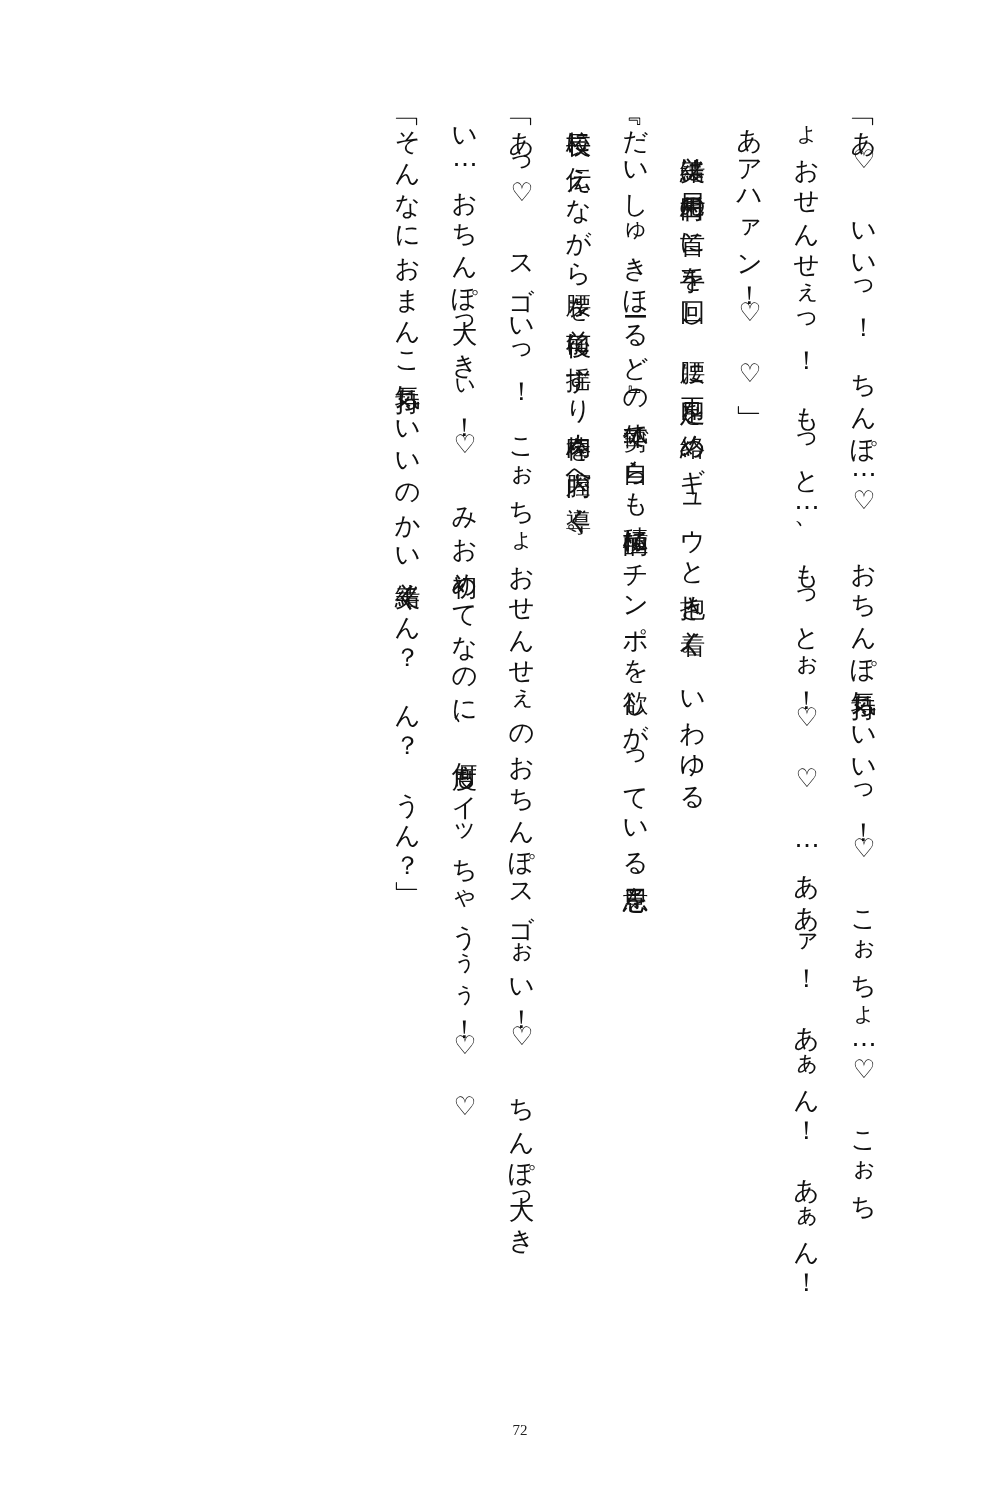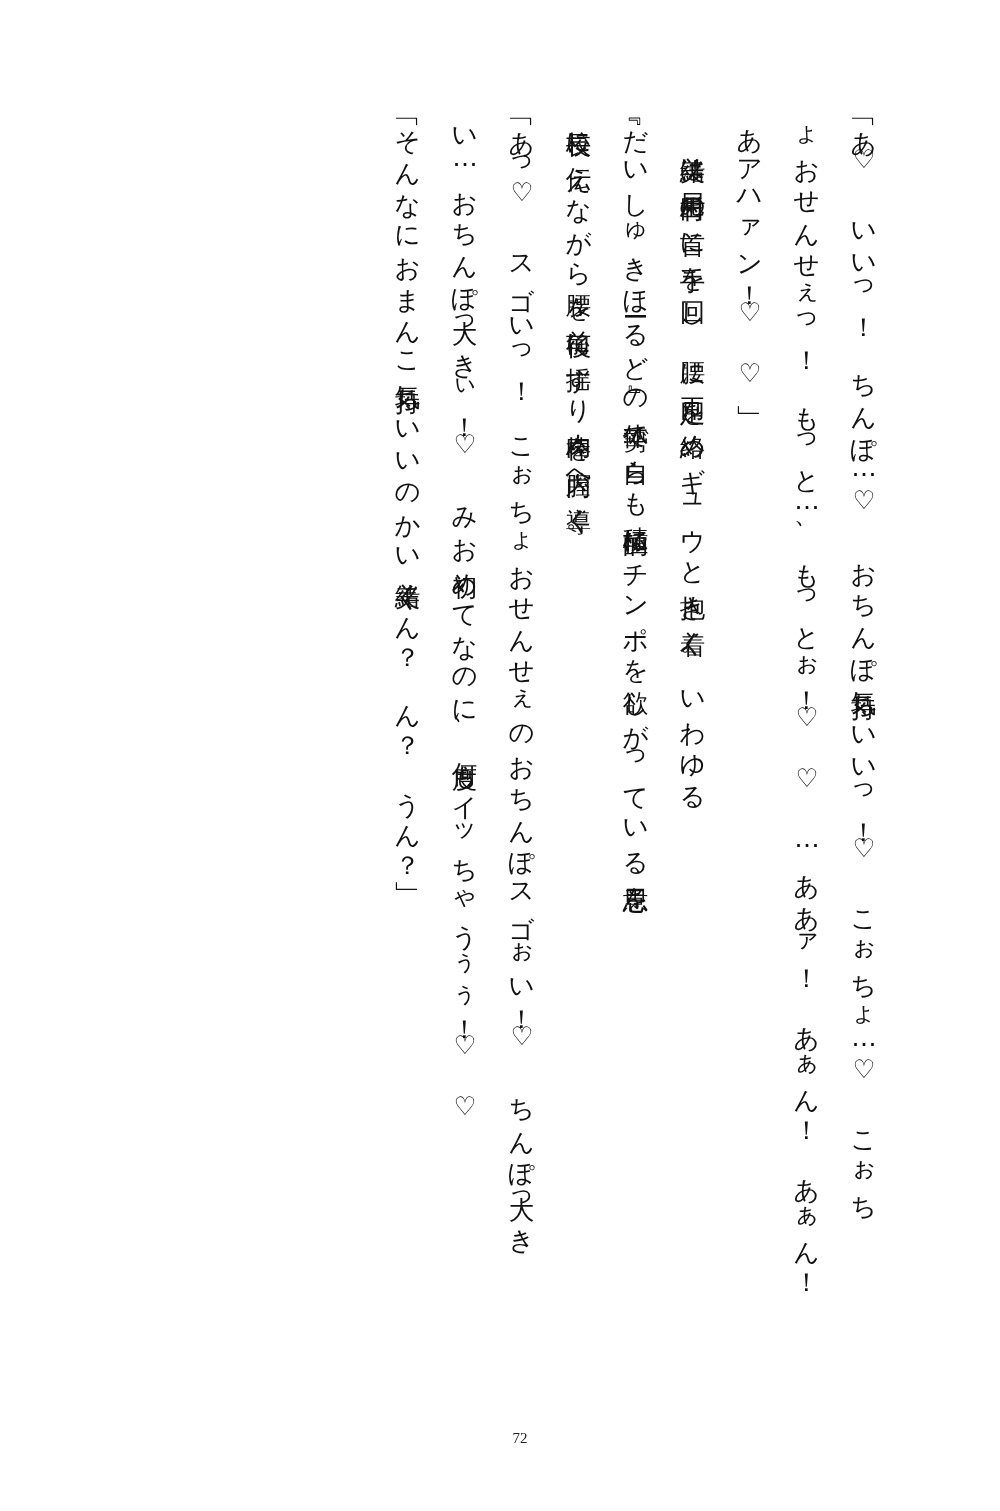--- a/index.html
+++ b/index.html
@@ -39,21 +39,21 @@
     font-family: "DejaVu Sans", sans-serif;
     font-weight: 400;
   }
   .vline.indent {
     padding-top: 26px;
   }
   .page-number {
     position: absolute;
     left: 0;
     right: 0;
-    bottom: 64px;
+    bottom: 72px;
     text-align: center;
     font-size: 15px;
     color: #222222;
     font-family: "Liberation Serif", serif;
     margin-left: 40px;
   }
 </style>
 </head>
 <body>
 

